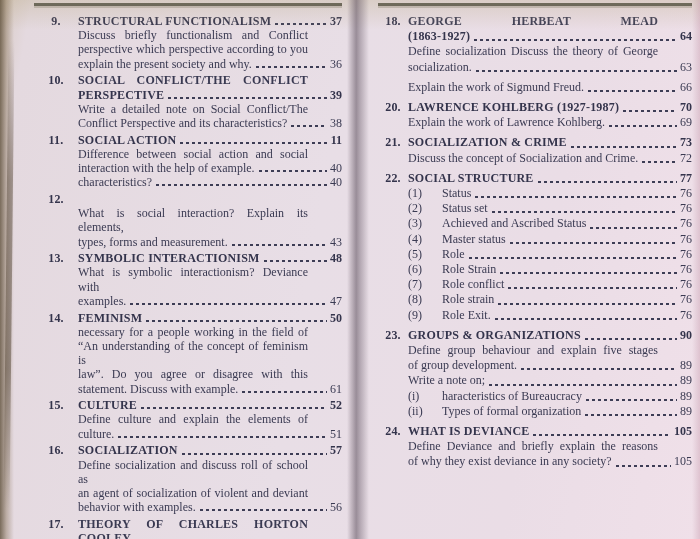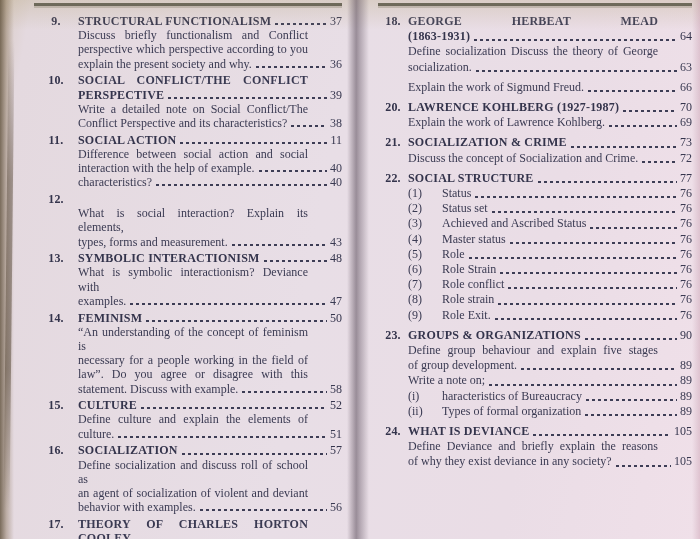--- a/index.html
+++ b/index.html
@@ -36,21 +36,21 @@
   .tb{flex:1;min-width:0;}
 
   .jline{text-align:justify;text-align-last:justify;}
   .tb > .jline{padding-right:34px;font-weight:bold;letter-spacing:.2px;}
   .lines{padding-right:34px;}
 
   .lrow{display:flex;align-items:flex-end;}
   .tlast{font-weight:bold;letter-spacing:.2px;white-space:nowrap;}
   .leader{flex:1 1 auto;min-width:14px;height:2px;margin:0 3px 3px 4px;
     background:repeating-linear-gradient(90deg,#3d3d55 0 3px,transparent 3px 6px);}
-  .pg{font-weight:normal;}
+  .pg{font-weight:bold;}
   .sub .pg{font-weight:normal;}
   .sub{margin-left:44px;}
   .page-right .sub{margin-left:30px;}
   .slabel{flex:none;width:34px;}
   .slast{white-space:nowrap;}
   .sub, .jline{color:#3a3a52;}
 </style>
 </head>
 <body>
 
@@ -176,28 +176,28 @@
             <div class="tb">
               <div class="lrow">
                 <span class="tlast">FEMINISM</span>
                 <span class="leader"></span>
                 <span class="pg">50</span>
               </div>
             </div>
           </div>
           <div class="sub">
             <div class="lines">
+              <div class="jline">necessary for a people working in the field of</div>
               <div class="jline">“An understanding of the concept of feminism is</div>
-              <div class="jline">necessary for a people working in the field of</div>
               <div class="jline">law”. Do you agree or disagree with this</div>
             </div>
             <div class="lrow">
               <span class="slast">statement. Discuss with example.</span>
               <span class="leader"></span>
-              <span class="pg">58</span>
+              <span class="pg">61</span>
             </div>
           </div>
         </div>
         <div class="entry">
           <div class="hrow">
             <span class="num">15.</span>
             <div class="tb">
               <div class="lrow">
                 <span class="tlast">CULTURE</span>
                 <span class="leader"></span>
@@ -251,21 +251,21 @@
   </div>
   <div class="page page-right">
     <div class="toprule"></div>
     <div>
         <div class="entry">
           <div class="hrow">
             <span class="num">18.</span>
             <div class="tb">
               <div class="jline">GEORGE HERBEAT MEAD</div>
               <div class="lrow">
-                <span class="tlast">(1863-1931)</span>
+                <span class="tlast">(1863-1927)</span>
                 <span class="leader"></span>
                 <span class="pg">64</span>
               </div>
             </div>
           </div>
           <div class="sub">
             <div class="lines">
               <div class="jline">Define socialization Discuss the theory of George</div>
             </div>
             <div class="lrow">

